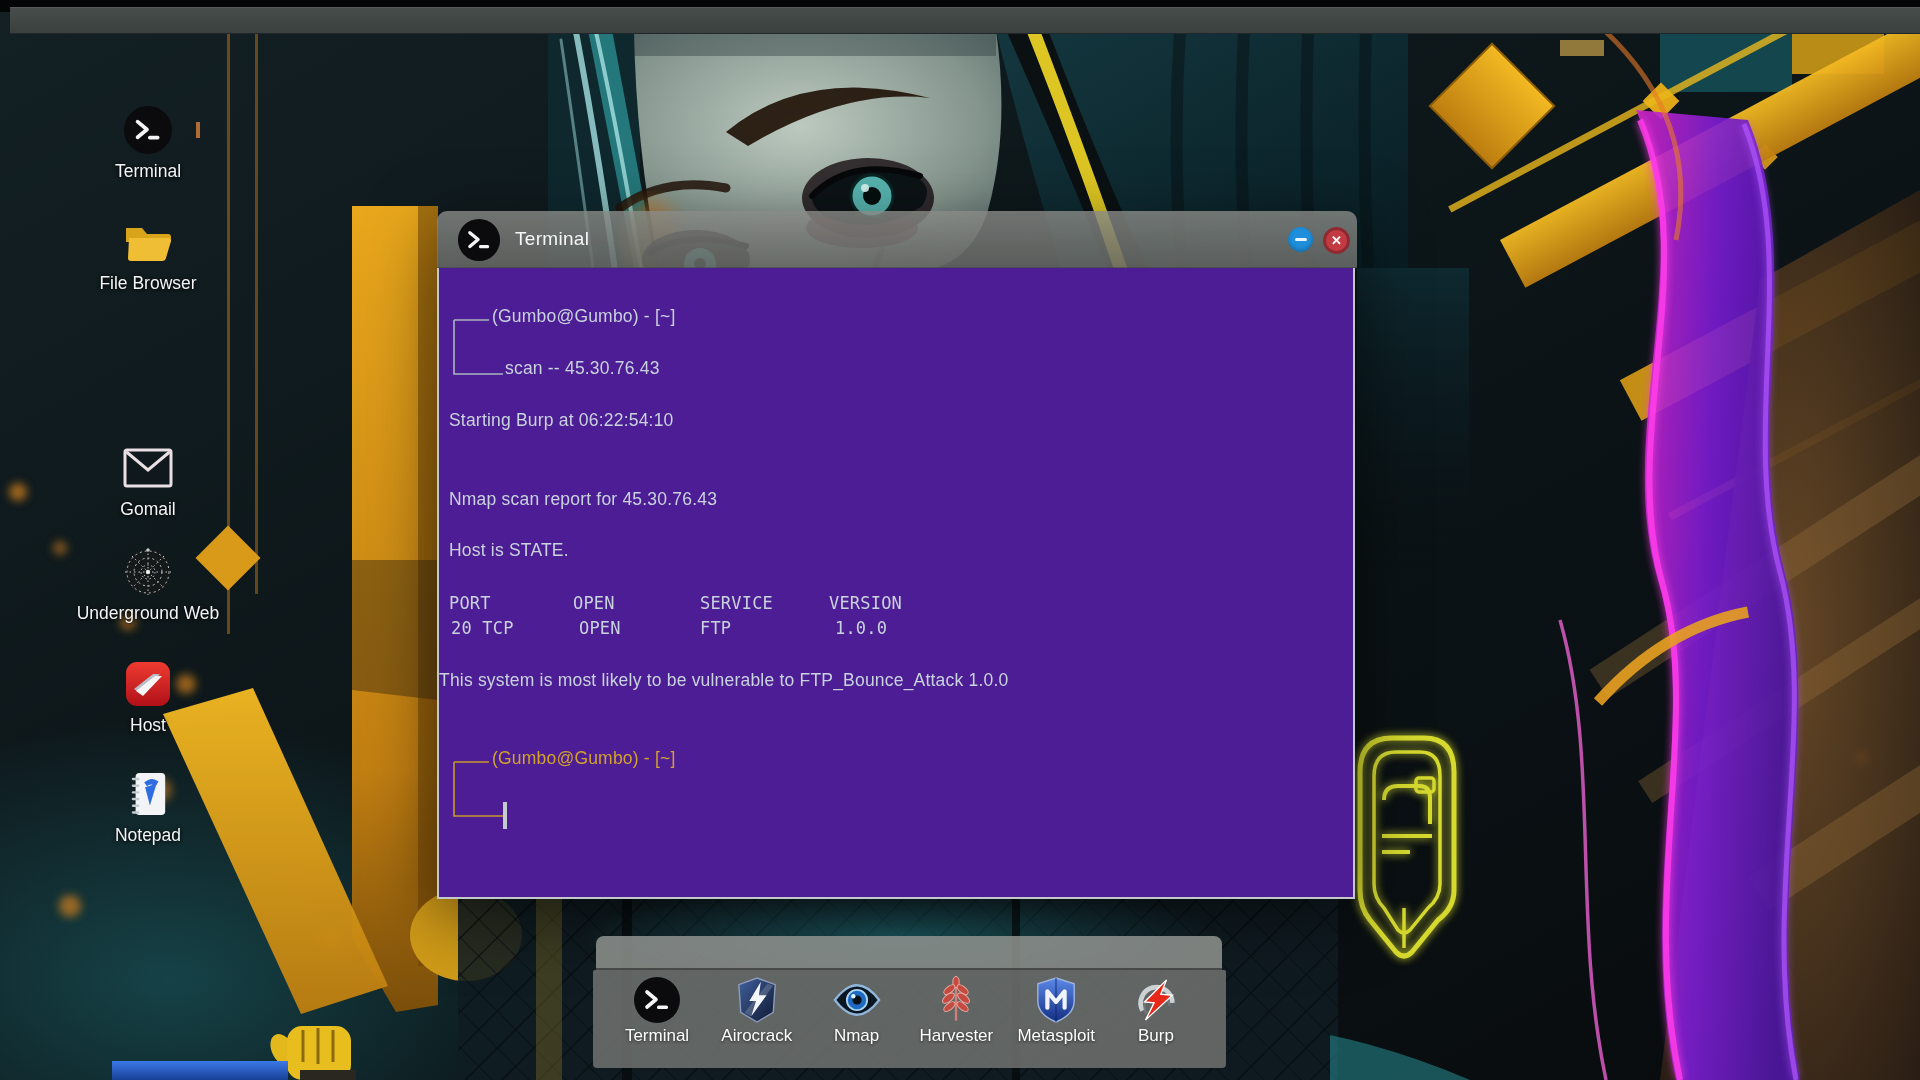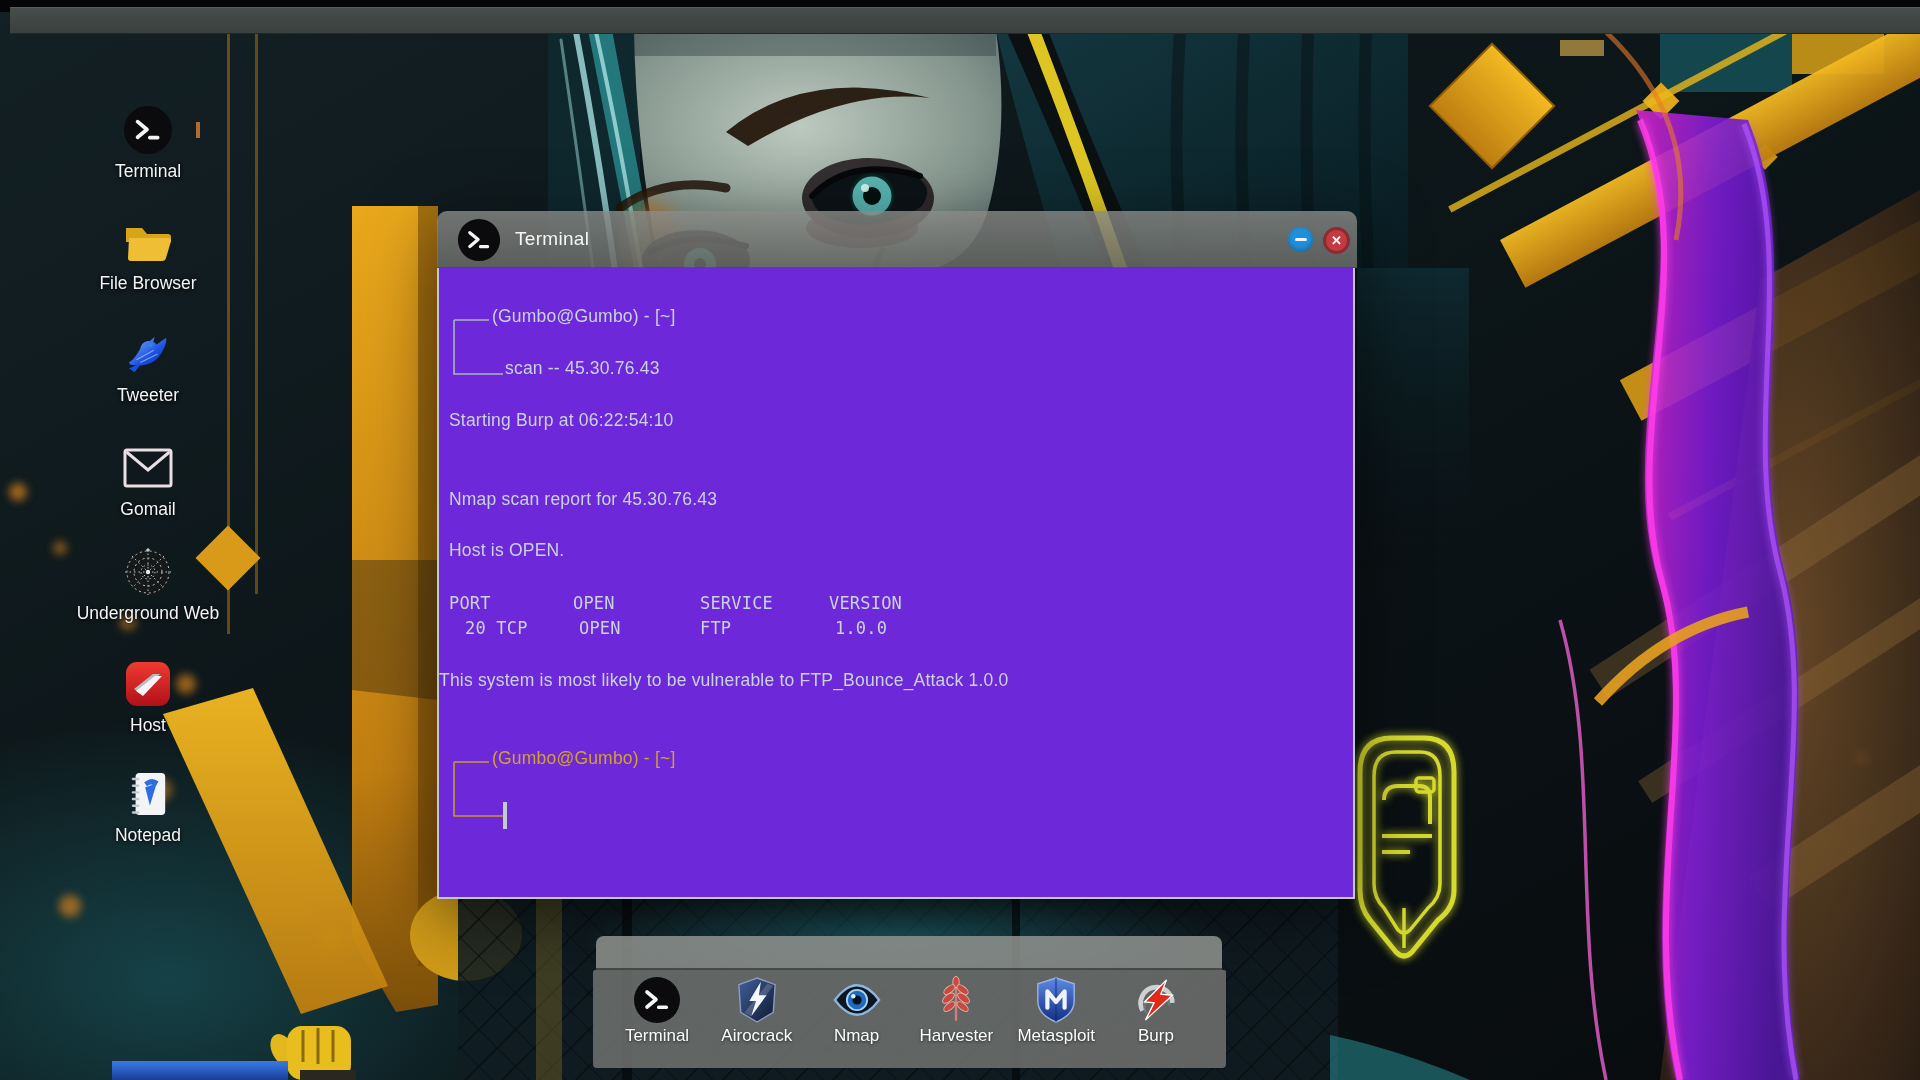--- a/index.html
+++ b/index.html
@@ -28,21 +28,21 @@
             background:linear-gradient(rgba(138,140,136,.80),rgba(112,114,111,.80));
             border-radius:10px 10px 0 0;border-bottom:1px solid rgba(40,42,40,.5);}
   .titlebar .app-ic{position:absolute;left:20px;top:7px;width:44px;height:44px;}
   .title-text{position:absolute;left:78px;top:17px;font-size:19px;color:#f4f6f8;letter-spacing:.3px;}
   .wbtn{position:absolute;top:16px;border-radius:50%;display:flex;align-items:center;justify-content:center;
         color:#fff;font-size:14px;font-weight:bold;cursor:pointer;}
   .wbtn.min{left:851px;width:25px;height:25px;background:#1f8fdb;box-shadow:inset 0 -2px 4px rgba(0,0,0,.25);}
   .wbtn.close{left:886px;width:27px;height:27px;background:#c23b43;border:3px solid #8e2a31;font-size:13px;}
   .wbtn.min .bar{width:12px;height:3px;background:#eaf4fb;border-radius:2px;}
 
-  .term-body{position:absolute;left:0;top:57px;width:918px;height:631px;background:#6d28d9;
+  .term-body{position:absolute;left:0;top:57px;width:918px;height:631px;background:#4c1d95;
              border:2px solid #c3c8cc;border-top:none;}
   .tline{position:absolute;font-size:17.5px;color:#c9d3dd;white-space:pre;letter-spacing:.2px;}
   .tmono{font-family:"DejaVu Sans Mono",monospace;font-size:17px;}
   .gold{color:#d2a22c;}
   .tree{position:absolute;}
   .tree polyline{fill:none;stroke-width:1.6px;}
   .tree.t1 polyline{stroke:#aab4bf;}
   .tree.t2 polyline{stroke:#c89a28;}
   .cursor{position:absolute;width:4px;height:27px;background:#c3cad0;}
 
@@ -288,38 +288,20 @@
   <div class="dicon" style="top:216px">
     <div class="ibox">
       <svg viewBox="0 0 52 46" width="52" height="46">
         <path d="M4 9 h16 l5 6 h21 a3 3 0 0 1 3 3 v5 H4 Z" fill="#d8a41a"></path>
         <path d="M7 19 h39 a3 3 0 0 1 3 3 l-5 17 a4 4 0 0 1 -4 3 H9 a3 3 0 0 1 -3 -3 Z" fill="#f0be35"></path>
       </svg>
     </div>
     <span class="ilabel">File Browser</span>
   </div>
 
-  <div class="dicon" style="top:328px">
-    <div class="ibox">
-      <svg viewBox="0 0 48 44" width="46" height="42">
-        <defs>
-            <linearGradient id="twg" x1="0" y1="0" x2="1" y2="1">
-          <stop offset="0" stop-color="#7ab4ff"></stop>
-              <stop offset=".6" stop-color="#1d52e0"></stop>
-              <stop offset="1" stop-color="#0a2aa8"></stop>
-            </linearGradient>
-          </defs>
-        <path d="M5 33 C15 36 30 33 36 24 C41 17 44 10 43 5 L33 12 C27 6 18 8 16 16 C13 22 9 28 4 31 Z" fill="url(#twg)"></path>
-        <path d="M20 14 L31 4 L28 15 Z" fill="#3c78f0"></path>
-        <path d="M4 37 L17 32 L10 41 Z" fill="#1d4cd8"></path>
-        <path d="M12 28 L30 18 M16 31 L34 22" stroke="#bcd8ff" stroke-width="1.2" opacity=".6" fill="none"></path>
-      </svg>
-    </div>
-    <span class="ilabel">Tweeter</span>
-  </div>
 
   <div class="dicon" style="top:442px">
     <div class="ibox">
       <svg viewBox="0 0 50 40" width="50" height="40">
         <rect x="2" y="2" width="46" height="36" rx="2" fill="rgba(16,20,26,.25)" stroke="#eadfe2" stroke-width="3"></rect>
         <path d="M3.5 4 L25 22 L46.5 4" fill="none" stroke="#eadfe2" stroke-width="3"></path>
       </svg>
     </div>
     <span class="ilabel">Gomail</span>
   </div>
@@ -399,30 +381,30 @@
 
       <svg class="tree t1" style="left:12px;top:46px" width="70" height="66">
         <polyline points="3,6 38,6"></polyline>
           <polyline points="3,6 3,60 52,60"></polyline>
       </svg>
       <div class="tline" style="left:53px;top:38px">(Gumbo@Gumbo) - [~]</div>
       <div class="tline" style="left:66px;top:90px">scan -- 45.30.76.43</div>
 
       <div class="tline" style="left:10px;top:142px">Starting Burp at 06:22:54:10</div>
       <div class="tline" style="left:10px;top:221px">Nmap scan report for 45.30.76.43</div>
-      <div class="tline" style="left:10px;top:272px">Host is OPEN.</div>
+      <div class="tline" style="left:10px;top:272px">Host is STATE.</div>
 
       <div>
         <span class="tline tmono" style="left:10px;top:325px">PORT</span>
         <span class="tline tmono" style="left:134px;top:325px">OPEN</span>
         <span class="tline tmono" style="left:261px;top:325px">SERVICE</span>
         <span class="tline tmono" style="left:390px;top:325px">VERSION</span>
       </div>
       <div>
-        <span class="tline tmono" style="left:26px;top:350px">20 TCP</span>
+        <span class="tline tmono" style="left:12px;top:350px">20 TCP</span>
         <span class="tline tmono" style="left:140px;top:350px">OPEN</span>
         <span class="tline tmono" style="left:261px;top:350px">FTP</span>
         <span class="tline tmono" style="left:396px;top:350px">1.0.0</span>
       </div>
 
       <div class="tline" style="left:0;top:402px">This system is most likely to be vulnerable to FTP_Bounce_Attack 1.0.0</div>
 
       <svg class="tree t2" style="left:12px;top:488px" width="70" height="66">
         <polyline points="3,6 38,6"></polyline>
           <polyline points="3,6 3,60 52,60"></polyline>

